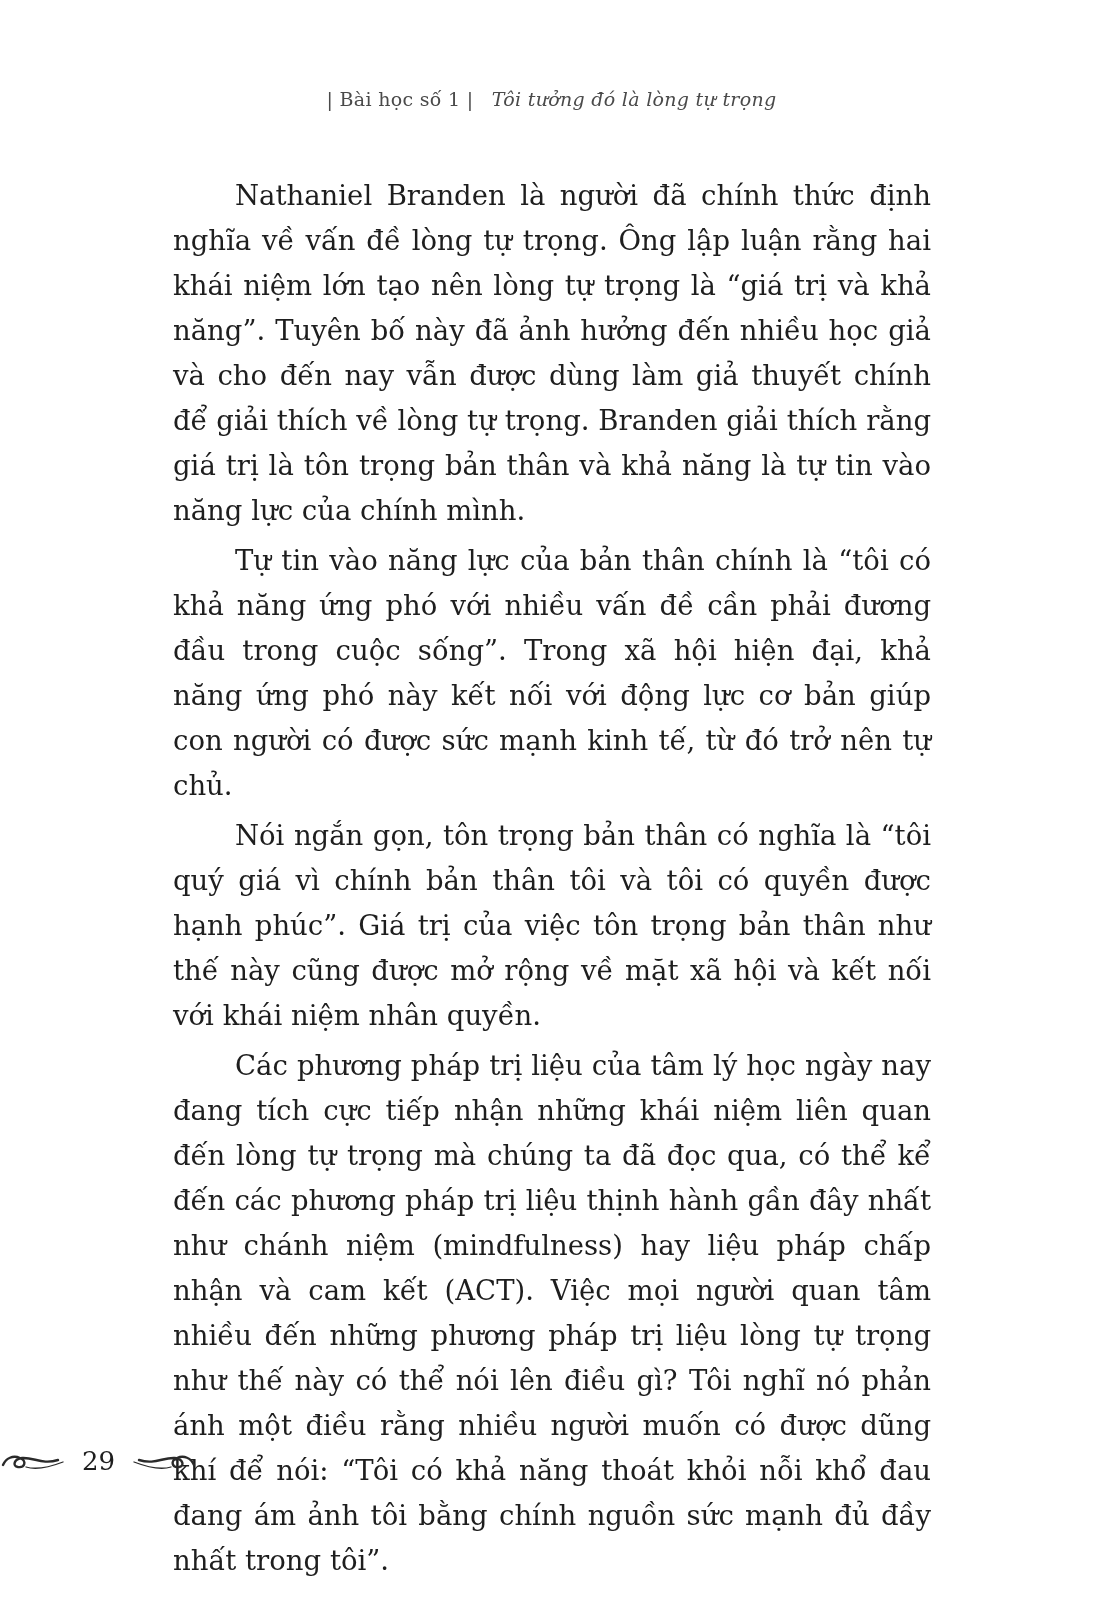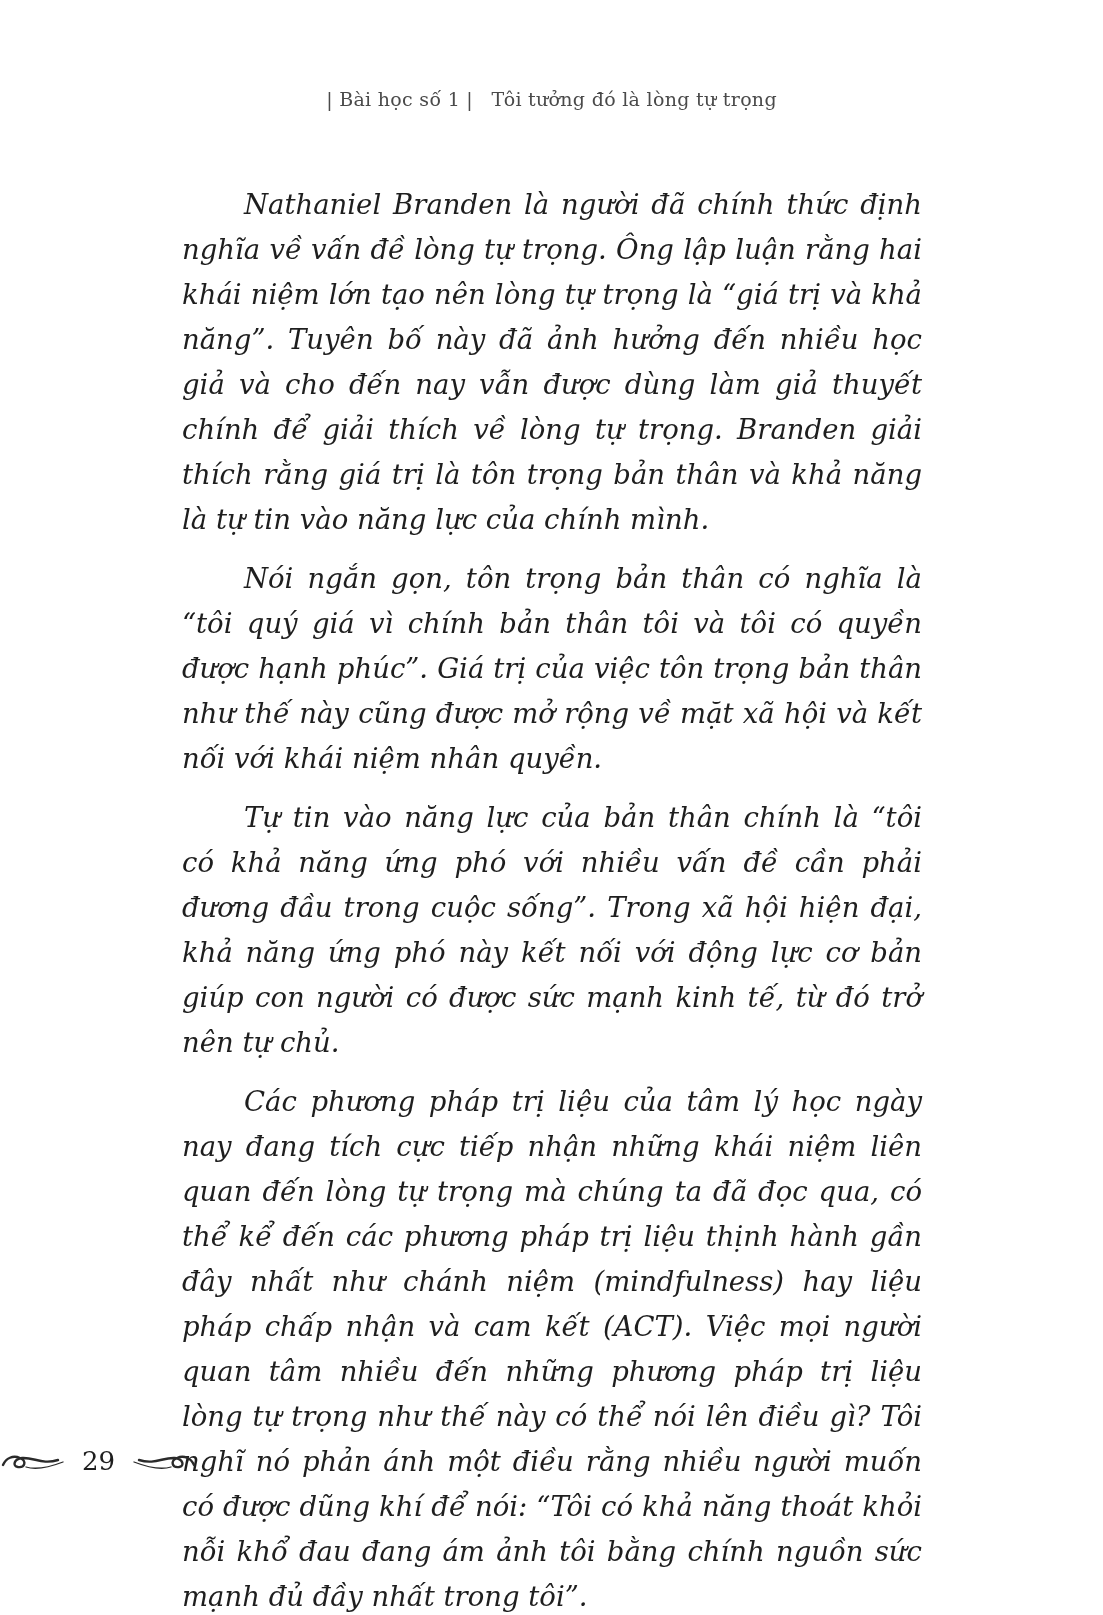--- a/index.html
+++ b/index.html
@@ -26,38 +26,38 @@
     font-size: 19px;
     letter-spacing: 0.3px;
     color: #4a4a4a;
     white-space: nowrap;
   }
   .running-head .chapter-label {
     font-style: normal;
     margin-right: 12px;
   }
   .running-head .chapter-title {
+    font-style: italic;
     text-align: center;
   }
   .body-text {
     position: absolute;
     top: 168px;
     left: 168px;
     width: 768px;
     font-size: 27.5px;
     line-height: 45px;
     text-align: justify;
     text-justify: inter-word;
     color: #1e1e1e;
   }
   .body-text p {
-    margin: 14px;
+    margin: 5px;
     padding: 0;
     text-indent: 62px;
-    font-style: italic;
   }
   .page-footer {
     position: absolute;
     top: 1448px;
     left: 0;
     right: 0;
     display: flex;
     align-items: center;
     gap: 16px;
   }
@@ -80,22 +80,22 @@
 
 <div class="page">
 
   <header class="running-head">
     <span class="chapter-label">| Bài học số 1 |</span>
     <span class="chapter-title">Tôi tưởng đó là lòng tự trọng</span>
   </header>
 
   <main class="body-text">
     <p>Nathaniel Branden là người đã chính thức định nghĩa về vấn đề lòng tự trọng. Ông lập luận rằng hai khái niệm lớn tạo nên lòng tự trọng là “giá trị và khả năng”. Tuyên bố này đã ảnh hưởng đến nhiều học giả và cho đến nay vẫn được dùng làm giả thuyết chính để giải thích về lòng tự trọng. Branden giải thích rằng giá trị là tôn trọng bản thân và khả năng là tự tin vào năng lực của chính mình.</p>
+    <p>Tự tin vào năng lực của bản thân chính là “tôi có khả năng ứng phó với nhiều vấn đề cần phải đương đầu trong cuộc sống”. Trong xã hội hiện đại, khả năng ứng phó này kết nối với động lực cơ bản giúp con người có được sức mạnh kinh tế, từ đó trở nên tự chủ.</p>
     <p>Nói ngắn gọn, tôn trọng bản thân có nghĩa là “tôi quý giá vì chính bản thân tôi và tôi có quyền được hạnh phúc”. Giá trị của việc tôn trọng bản thân như thế này cũng được mở rộng về mặt xã hội và kết nối với khái niệm nhân quyền.</p>
-    <p>Tự tin vào năng lực của bản thân chính là “tôi có khả năng ứng phó với nhiều vấn đề cần phải đương đầu trong cuộc sống”. Trong xã hội hiện đại, khả năng ứng phó này kết nối với động lực cơ bản giúp con người có được sức mạnh kinh tế, từ đó trở nên tự chủ.</p>
     <p>Các phương pháp trị liệu của tâm lý học ngày nay đang tích cực tiếp nhận những khái niệm liên quan đến lòng tự trọng mà chúng ta đã đọc qua, có thể kể đến các phương pháp trị liệu thịnh hành gần đây nhất như chánh niệm (mindfulness) hay liệu pháp chấp nhận và cam kết (ACT). Việc mọi người quan tâm nhiều đến những phương pháp trị liệu lòng tự trọng như thế này có thể nói lên điều gì? Tôi nghĩ nó phản ánh một điều rằng nhiều người muốn có được dũng khí để nói: “Tôi có khả năng thoát khỏi nỗi khổ đau đang ám ảnh tôi bằng chính nguồn sức mạnh đủ đầy nhất trong tôi”.</p>
   </main>
 
   <footer class="page-footer">
     <span class="flourish">
       <svg width="66" height="22" viewBox="0 0 66 22" aria-hidden="true">
         <path d="M3,14 C6,7 13,4 20,7 C27,10 25,17 18,16 C12,15 14,8 22,7 C34,6 42,14 58,9" fill="none" stroke="#2a2a2a" stroke-width="2.4" stroke-linecap="round"></path>
         <path d="M26,16 C36,19 50,16 63,11" fill="none" stroke="#2a2a2a" stroke-width="1.3" stroke-linecap="round"></path>
       </svg>
     </span>

